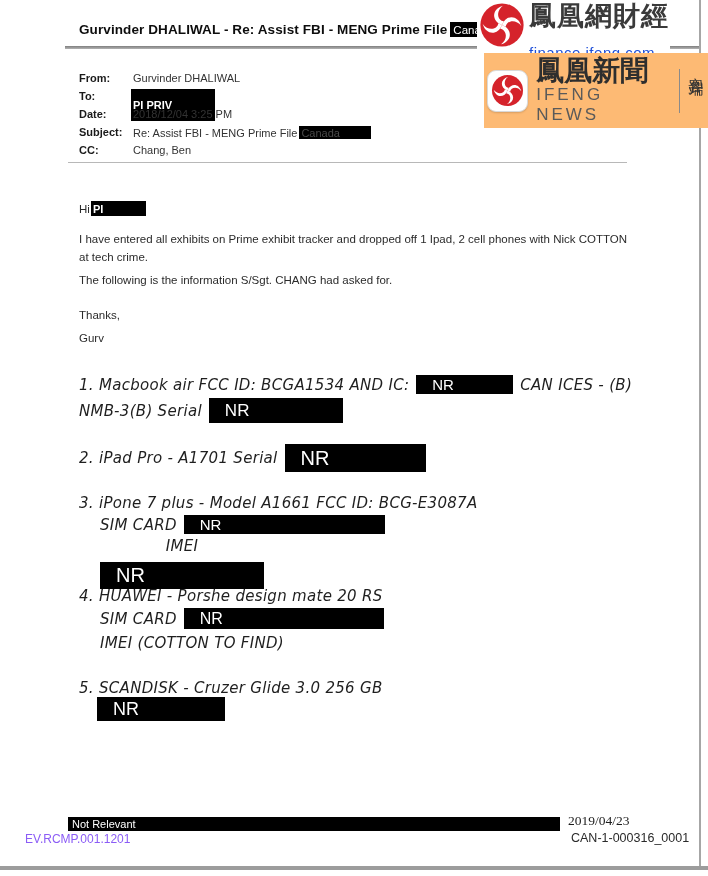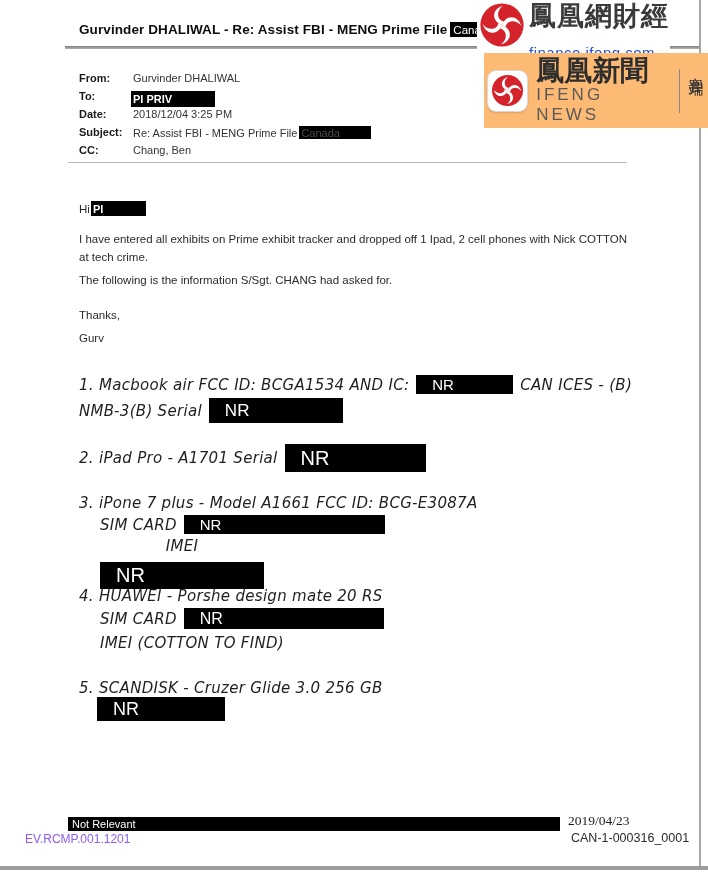--- a/index.html
+++ b/index.html
@@ -19,21 +19,21 @@
   .page-edge-bottom { left: 0; top: 866px; width: 708px; height: 4px; background: #9c9c9c; }
 
   
   .title-row { left: 79px; top: 22px; display: flex; align-items: center; gap: 3px; white-space: nowrap; }
   .doc-title { font-size: 13.5px; font-weight: bold; color: #0d0d0d; letter-spacing: 0.1px; }
   .title-rule { left: 65px; top: 46px; width: 635px; height: 3px; background: linear-gradient(#7f7f7f, #b3b3b3); }
 
   
   .redaction { background: #000; color: #fff; display: inline-flex; align-items: center; overflow: hidden; }
   .red-title { width: 65px; height: 15px; font-size: 11.5px; padding-left: 3px; }
-  .red-to { width: 84px; height: 16px; font-size: 11px; font-weight: bold; padding-left: 2px; }
+  .red-to { width: 84px; height: 32px; font-size: 11px; font-weight: bold; padding-left: 2px; }
   .red-subject { width: 72px; height: 13px; font-size: 11px; color: #4a4a4a; padding-left: 2px; }
   .red-hi { width: 55px; height: 15px; font-size: 11px; font-weight: bold; padding-left: 2px; }
   .red-nr { font-family: "Liberation Sans", sans-serif; font-style: normal; letter-spacing: 0; padding-left: 16px; }
 
   
   .wm-finance { left: 477px; top: 0; display: flex; align-items: flex-start; background: #fff; padding: 2px 1px 2px 2px; z-index: 5; }
   .wm-finance .txt { margin-left: 4px; }
   .cjk { font-family: "DejaVu Serif", "Liberation Serif", serif; }
   .wm-finance .cn { font-size: 27px; line-height: 28px; color: #3a3a3a; font-weight: bold; letter-spacing: 1px; white-space: nowrap; }
   .wm-finance .en { font-size: 15px; color: #1d4ed8; letter-spacing: 0.5px; margin-top: 14px; }

